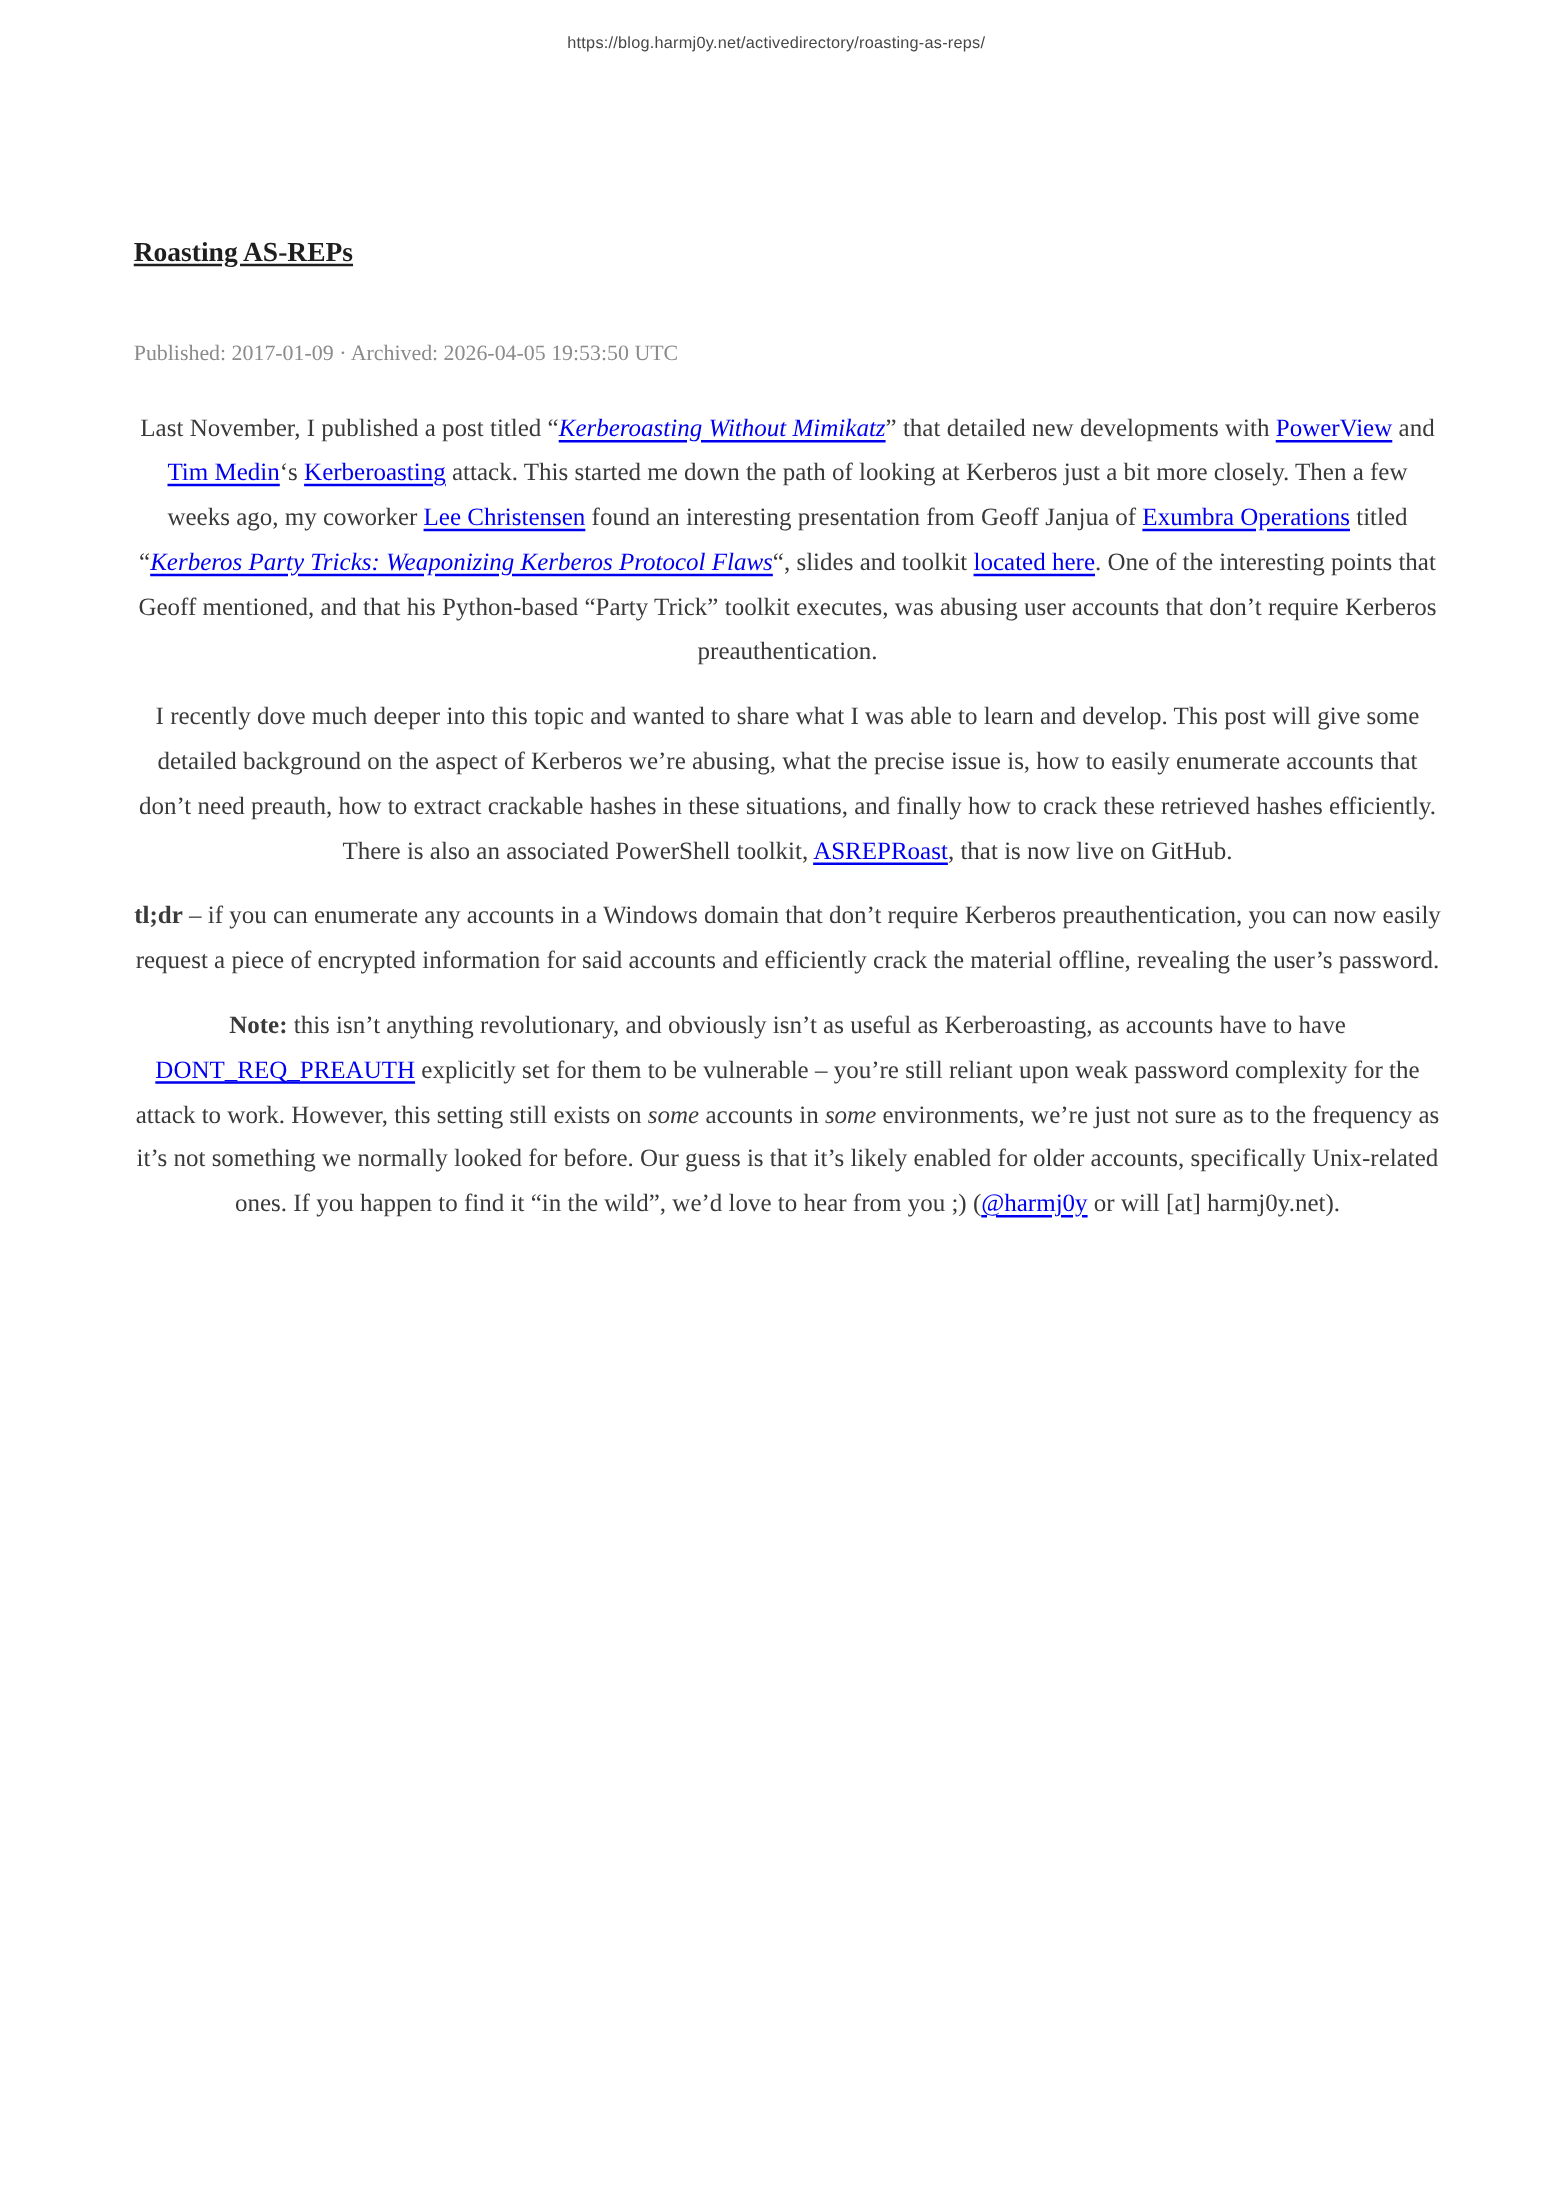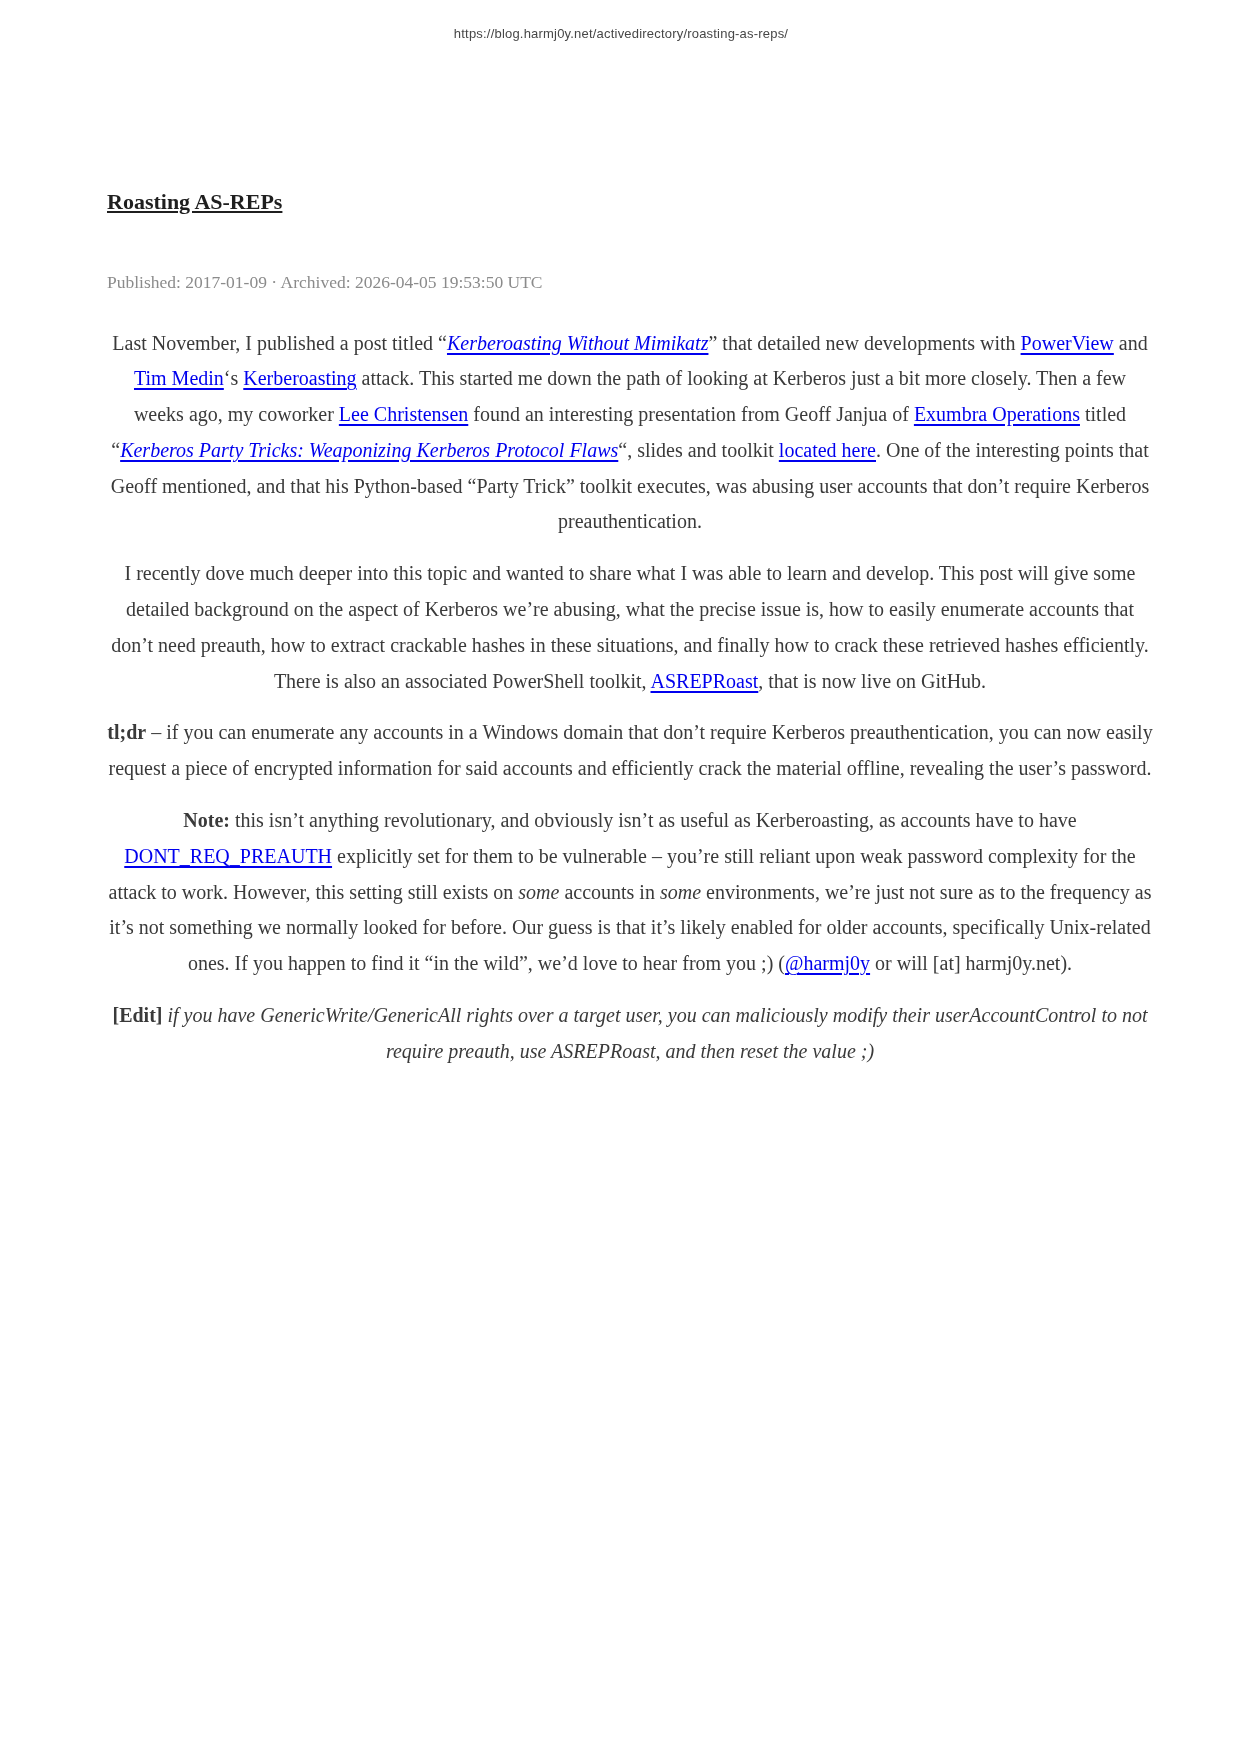--- a/index.html
+++ b/index.html
@@ -96,19 +96,18 @@
     <p class="meta">Published: 2017-01-09 · Archived: 2026-04-05 19:53:50 UTC</p>
 
     <p class="body-p"><span class="plain">Last November, I published a post titled “</span><a class="link-italic">Kerberoasting Without Mimikatz</a><span class="plain">” that detailed new developments with </span><a class="link">PowerView</a><span class="plain"> and </span><a class="link">Tim Medin</a><span class="plain">‘s </span><a class="link">Kerberoasting</a><span class="plain"> attack. This started me down the path of looking at Kerberos just a bit more closely. Then a few weeks ago, my coworker </span><a class="link">Lee Christensen</a><span class="plain"> found an interesting presentation from Geoff Janjua of </span><a class="link">Exumbra Operations</a><span class="plain"> titled “</span><a class="link-italic">Kerberos Party Tricks: Weaponizing Kerberos Protocol Flaws</a><span class="plain">“, slides and toolkit </span><a class="link">located here</a><span class="plain">. One of the interesting points that Geoff mentioned, and that his Python-based “Party Trick” toolkit executes, was abusing user accounts that don’t require Kerberos preauthentication.</span></p>
 
     <p class="body-p"><span class="plain">I recently dove much deeper into this topic and wanted to share what I was able to learn and develop. This post will give some detailed background on the aspect of Kerberos we’re abusing, what the precise issue is, how to easily enumerate accounts that don’t need preauth, how to extract crackable hashes in these situations, and finally how to crack these retrieved hashes efficiently. There is also an associated PowerShell toolkit, </span><a class="link">ASREPRoast</a><span class="plain">, that is now live on GitHub.</span></p>
 
     <p class="body-p"><span class="bold">tl;dr</span><span class="plain"> – if you can enumerate any accounts in a Windows domain that don’t require Kerberos preauthentication, you can now easily request a piece of encrypted information for said accounts and efficiently crack the material offline, revealing the user’s password.</span></p>
 
     <p class="body-p"><span class="bold">Note:</span><span class="plain"> this isn’t anything revolutionary, and obviously isn’t as useful as Kerberoasting, as accounts have to have </span><a class="link">DONT_REQ_PREAUTH</a><span class="plain"> explicitly set for them to be vulnerable – you’re still reliant upon weak password complexity for the attack to work. However, this setting still exists on </span><span class="italic">some</span><span class="plain"> accounts in </span><span class="italic">some</span><span class="plain"> environments, we’re just not sure as to the frequency as it’s not something we normally looked for before. Our guess is that it’s likely enabled for older accounts, specifically Unix-related ones. If you happen to find it “in the wild”, we’d love to hear from you ;) (</span><a class="link">@harmj0y</a><span class="plain"> or will [at] harmj0y.net).</span></p>
 
-    <p class="body-p"><span class="bold">[Edit]</span><span class="italic"> if you have GenericWrite/GenericAll rights over a target user, you can maliciously modify their userAccountControl to not require preauth, use ASREPRoast, and then reset the value ;)</span></p>
 
   </main>
 
   <div class="footer">Page 1 of 9</div>
 
 </div>
 
 </body></html>

